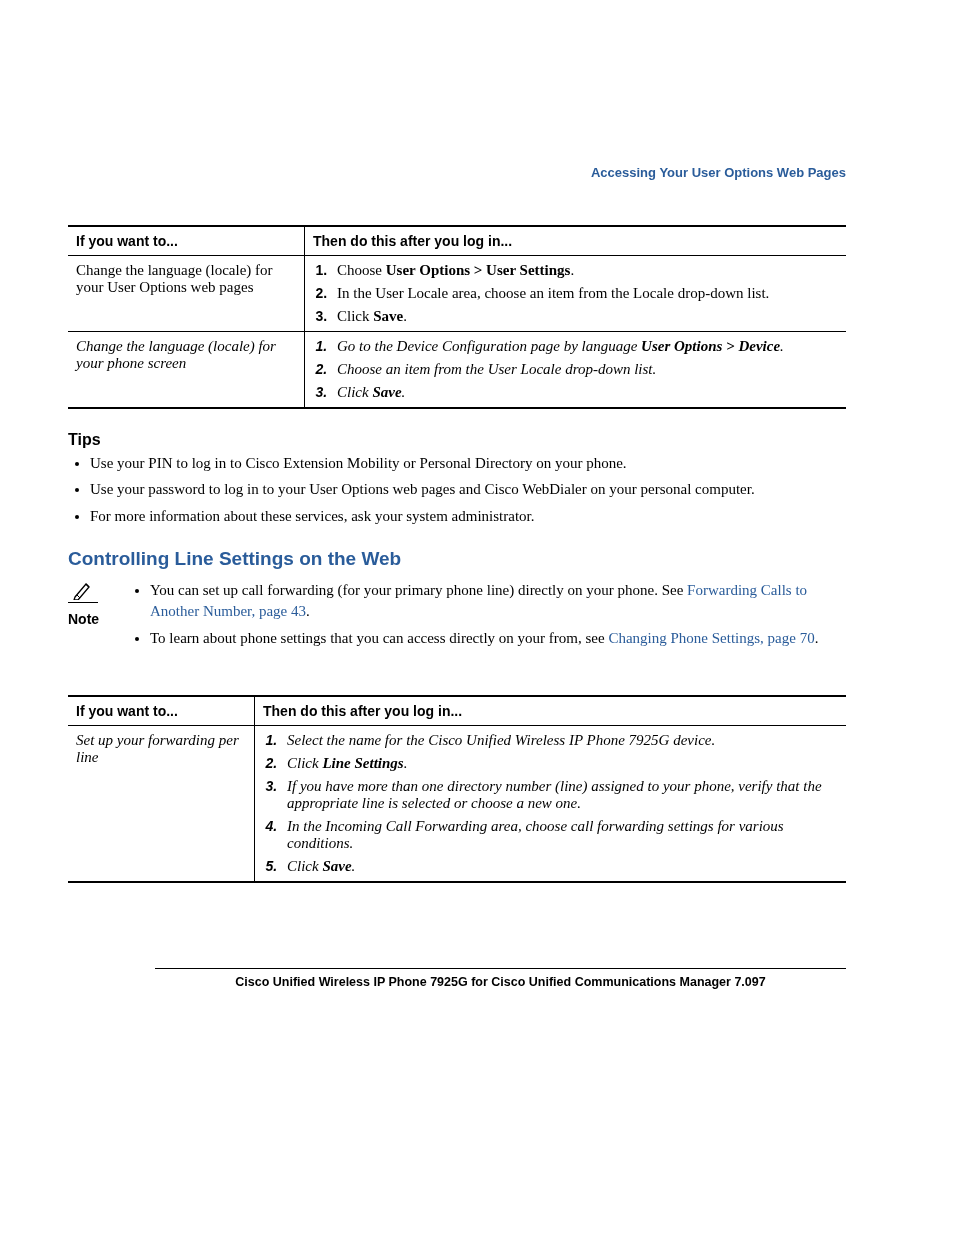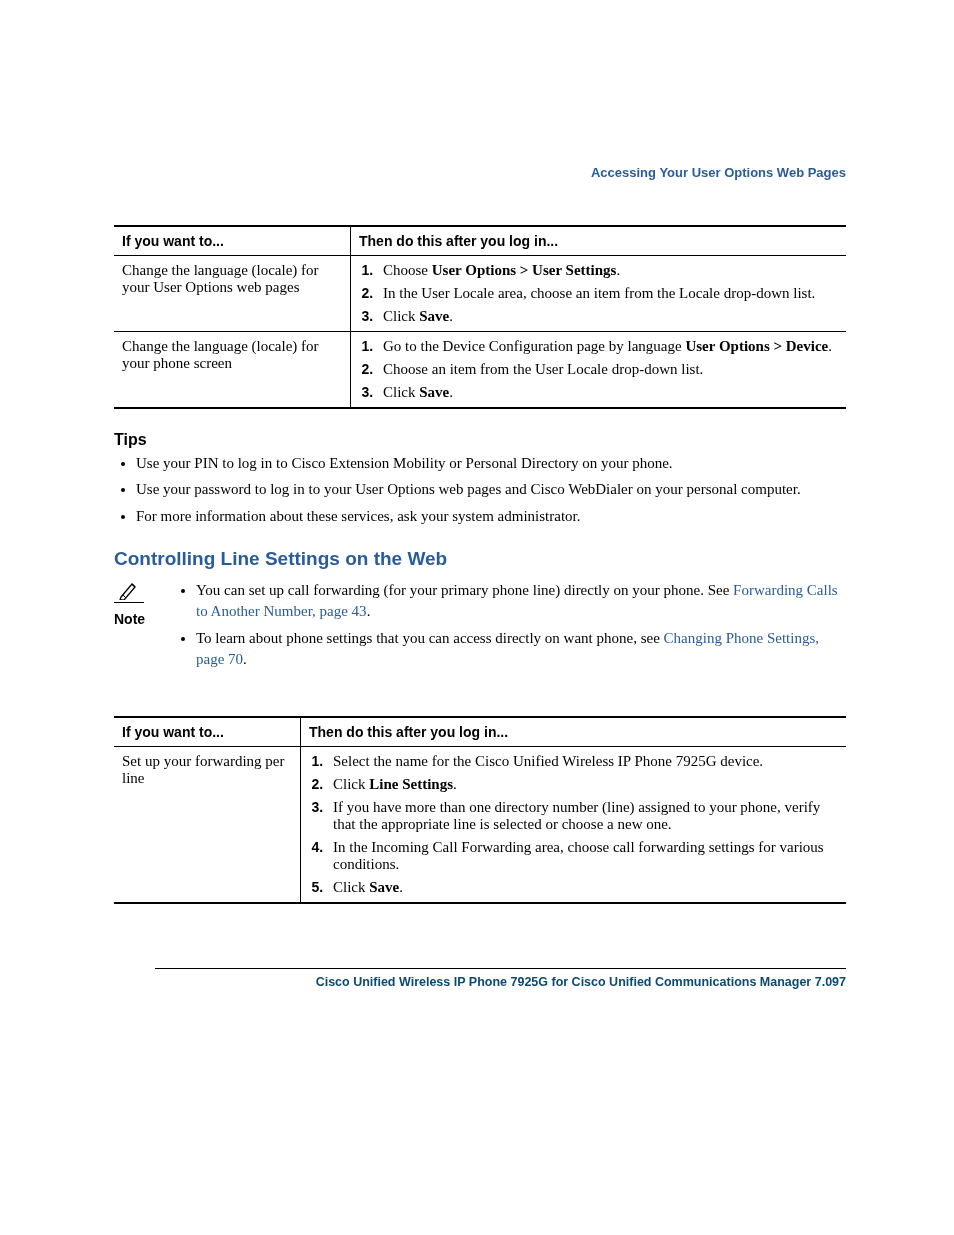--- a/index.html
+++ b/index.html
@@ -8,21 +8,21 @@
     background: #fff;
     font-family: "Times New Roman", Times, serif;
     font-size: 15px;
     color: #000;
   }
   .page {
     width: 954px;
     height: 1154px;
     position: relative;
     box-sizing: border-box;
-    padding: 165px 108px 0 114px;
+    padding: 165px 108px 0 68px;
   }
   .header-right {
     text-align: right;
     color: #2a5c9a;
     font-family: Arial, Helvetica, sans-serif;
     font-weight: bold;
     font-size: 13px;
     margin-bottom: 45px;
   }
   table {
@@ -47,21 +47,21 @@
     font-size: 15px;
   }
   .col-left {
     width: 220px;
     border-right: 1px solid #000;
   }
   .col-left-narrow {
     width: 170px;
     border-right: 1px solid #000;
   }
-  td.last-row { border-bottom: 2px solid #000; }
+  td.last-row { border-bottom: 2px solid #000; font-style: italic; }
   ol.steps {
     margin: 0;
     padding-left: 18px;
     list-style: decimal;
   }
   ol.steps > li {
     padding-left: 6px;
     margin-bottom: 6px;
   }
   ol.steps > li::marker {
@@ -127,25 +127,25 @@
   }
   .link { color: #2a5c9a; }
   .footer {
     position: absolute;
     bottom: 165px;
     left: 155px;
     right: 108px;
     border-top: 1px solid #000;
     padding-top: 6px;
     display: flex;
-    justify-content: flex-end;
+    justify-content: center;
     font-family: Arial, Helvetica, sans-serif;
     font-weight: bold;
     font-size: 12.5px;
-    color: #0c4a6e;
+    color: #000000;
   }
 </style>
 </head>
 <body>
 
 <div class="page">
 
   <div class="header-right">Accessing Your User Options Web Pages</div>
 
   <table>
@@ -195,21 +195,21 @@
           <path d="M3 17 L14 4 L17 7 L6 20 L2 20 Z" fill="none" stroke="#000" stroke-width="1.3"></path>
           <line x1="14" y1="4" x2="17" y2="7" stroke="#000" stroke-width="1.3"></line>
           <line x1="5" y1="15" x2="8" y2="18" stroke="#000" stroke-width="1"></line>
         </svg>
       </span><br>
       <span class="note-label">Note</span>
     </div>
     <div class="note-content">
       <ul>
         <li><span>You can set up call forwarding (for your primary phone line) directly on your phone. See </span><span class="link">Forwarding Calls to Another Number, page 43</span><span>.</span></li>
-        <li><span>To learn about phone settings that you can access directly on want phone, see </span><span class="link">Changing Phone Settings, page 70</span><span>.</span></li>
+        <li><span>To learn about phone settings that you can access directly on your from, see </span><span class="link">Changing Phone Settings, page 70</span><span>.</span></li>
       </ul>
     </div>
   </div>
 
   <table>
     <thead>
       <tr>
         <th class="col-left-narrow">If you want to...</th>
         <th>Then do this after you log in...</th>
       </tr>

